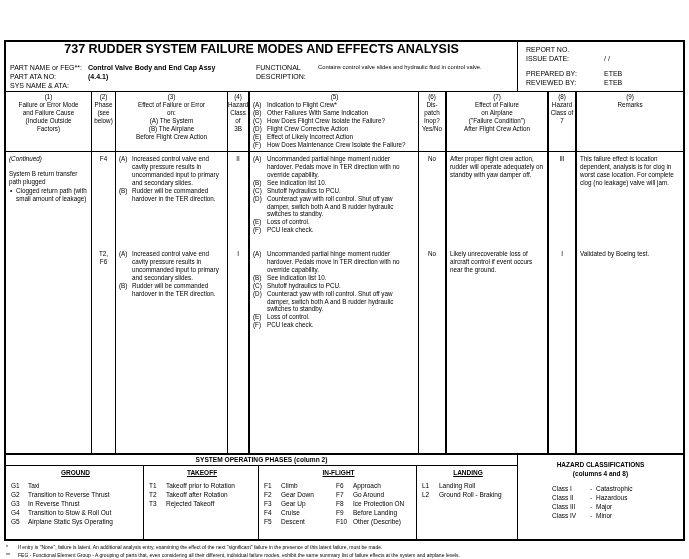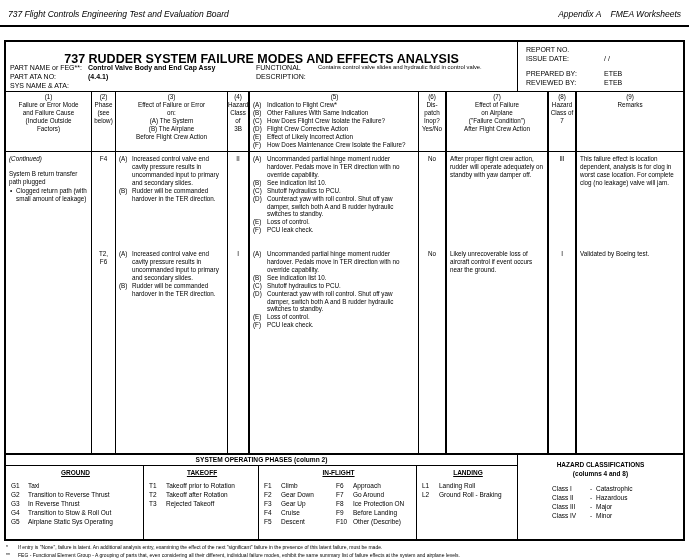--- a/index.html
+++ b/index.html
@@ -11,21 +11,21 @@
   .pagehdr { height: 27px; padding: 9px 8px 0 8px; border-bottom: 2px solid #000;
     display: flex; justify-content: space-between; font-size: 8.5px; font-style: italic; white-space: pre; }
 
   
   .sheet { position: absolute; left: 4px; top: 40px; width: 681px; height: 501px;
     border: 2px solid #000; display: flex; flex-direction: column; }
 
   
   .titleblock { height: 50px; border-bottom: 1px solid #000; display: flex; flex: none; }
   .titleleft { flex: 1; position: relative; }
-  .doc-title { text-align: center; font-weight: bold; font-size: 12.5px; margin-top: 10px; }
+  .doc-title { text-align: center; font-weight: bold; font-size: 12.5px; margin-top: 0; }
   .partinfo { position: absolute; left: 4px; top: 21px; font-size: 7px; line-height: 1.32; }
   .prow { display: flex; }
   .plabel { width: 78px; flex: none; }
   .pvalue { font-weight: bold; }
   .funclabel { position: absolute; left: 250px; top: 21px; font-size: 7px; line-height: 1.32; white-space: pre-line; }
   .funcvalue { position: absolute; left: 312px; top: 22px; width: 200px; font-size: 5.8px; line-height: 1.2; }
   .reportblock { width: 166px; flex: none; border-left: 1px solid #000; font-size: 7px;
     padding: 3px 4px 0 8px; line-height: 1.35; }
   .rrow { display: flex; }
   .rlabel { width: 78px; flex: none; }
@@ -78,24 +78,20 @@
   
   .footnotes { position: absolute; left: 6px; top: 544px; font-size: 5px; line-height: 1.5; }
   .fn { display: flex; }
   .fnmark { width: 12px; flex: none; }
 </style>
 </head>
 <body>
 
 <div class="page">
 
-  <div class="pagehdr">
-    <span>737 Flight Controls Engineering Test and Evaluation Board</span>
-    <span>Appendix A    FMEA Worksheets</span>
-  </div>
 
   <div class="sheet">
 
     <div class="titleblock">
       <div class="titleleft">
         <div class="doc-title">737 RUDDER SYSTEM FAILURE MODES AND EFFECTS ANALYSIS</div>
         <div class="partinfo">
           <div class="prow">
             <span class="plabel">PART NAME or FEG**:</span>
             <span class="pvalue">Control Valve Body and End Cap Assy</span>

